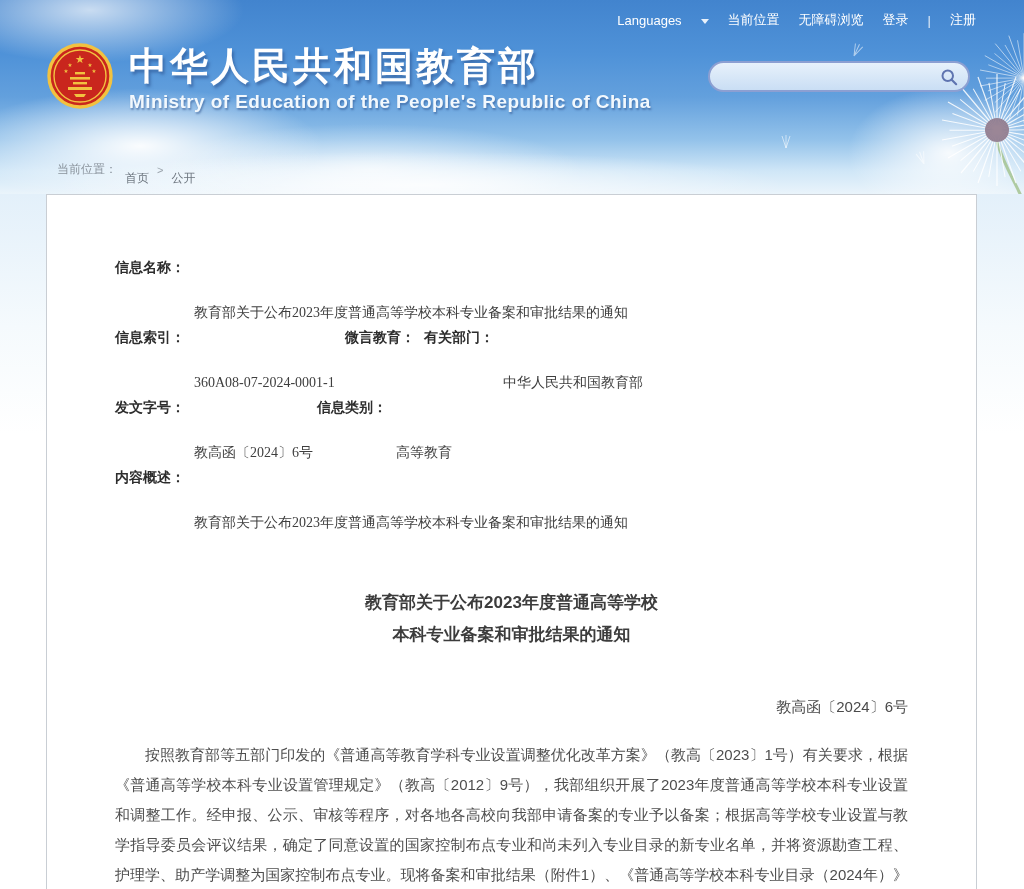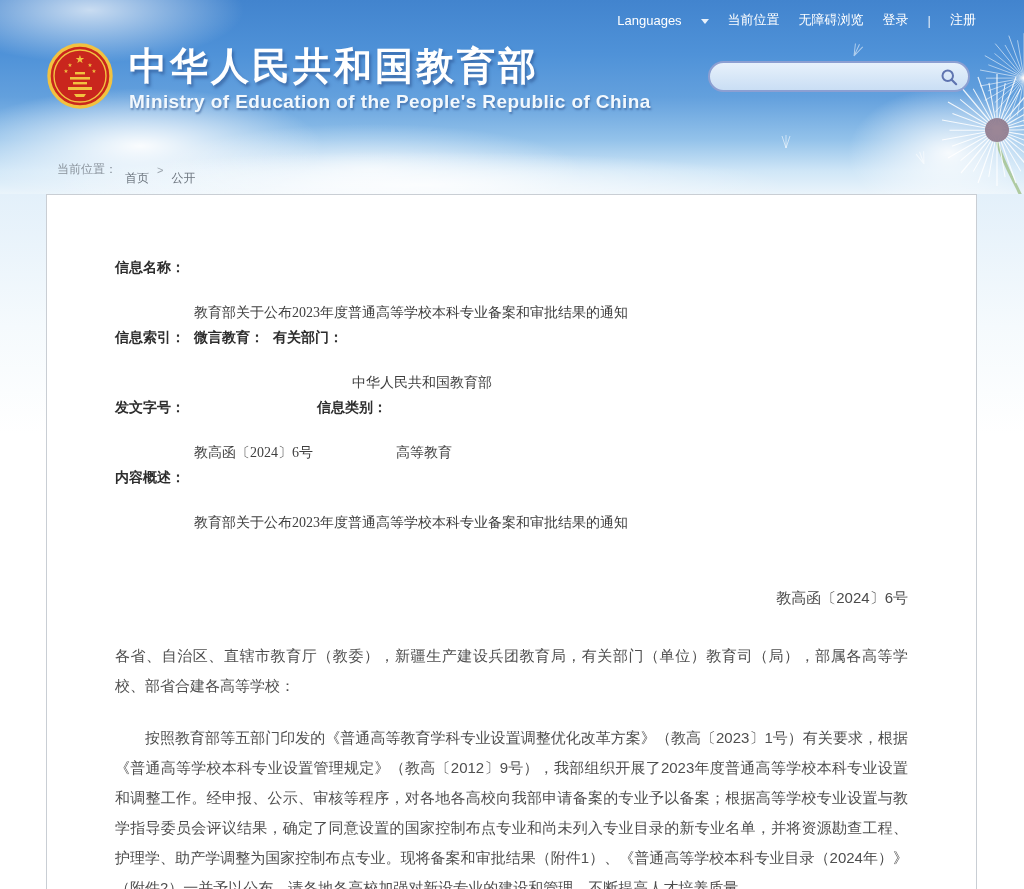--- a/index.html
+++ b/index.html
@@ -197,38 +197,40 @@
 
 <div class="panel">
 
   <div class="meta">
     <div class="mrow">
       <span class="mlabel">信息名称：</span>
       <span class="mval">教育部关于公布2023年度普通高等学校本科专业备案和审批结果的通知</span>
     </div>
     <div class="mrow">
       <span class="mlabel">信息索引：</span>
+      <span class="mval w-idx">360A08-07-2024-0001-1</span>
       <span class="mlabel">微言教育：</span>
       <span class="mlabel">有关部门：</span>
       <span class="mval">中华人民共和国教育部</span>
     </div>
     <div class="mrow">
       <span class="mlabel">发文字号：</span>
       <span class="mval w-docno">教高函〔2024〕6号</span>
       <span class="mlabel">信息类别：</span>
       <span class="mval">高等教育</span>
     </div>
     <div class="mrow">
       <span class="mlabel">内容概述：</span>
       <span class="mval">教育部关于公布2023年度普通高等学校本科专业备案和审批结果的通知</span>
     </div>
   </div>
 
   <div class="doc-title">
+    <div>教育部关于公布2023年度普通高等学校</div>
+    <div>本科专业备案和审批结果的通知</div>
   </div>
 
   <div class="doc-no">教高函〔2024〕6号</div>
 
-  <div class="body-text salutation">各省、自治区、直辖市教育厅（教委），新疆生产建设兵团教育局，有关部门（单位）教育司（局），部属各高等学校、部省合建各高等学校：</div>
 
   <div class="body-text para">按照教育部等五部门印发的《普通高等教育学科专业设置调整优化改革方案》（教高〔2023〕1号）有关要求，根据《普通高等学校本科专业设置管理规定》（教高〔2012〕9号），我部组织开展了2023年度普通高等学校本科专业设置和调整工作。经申报、公示、审核等程序，对各地各高校向我部申请备案的专业予以备案；根据高等学校专业设置与教学指导委员会评议结果，确定了同意设置的国家控制布点专业和尚未列入专业目录的新专业名单，并将资源勘查工程、护理学、助产学调整为国家控制布点专业。现将备案和审批结果（附件1）、《普通高等学校本科专业目录（2024年）》（附件2）一并予以公布。请各地各高校加强对新设专业的建设和管理，不断提高人才培养质量。</div>
 
 </div>
 
 </body></html>

